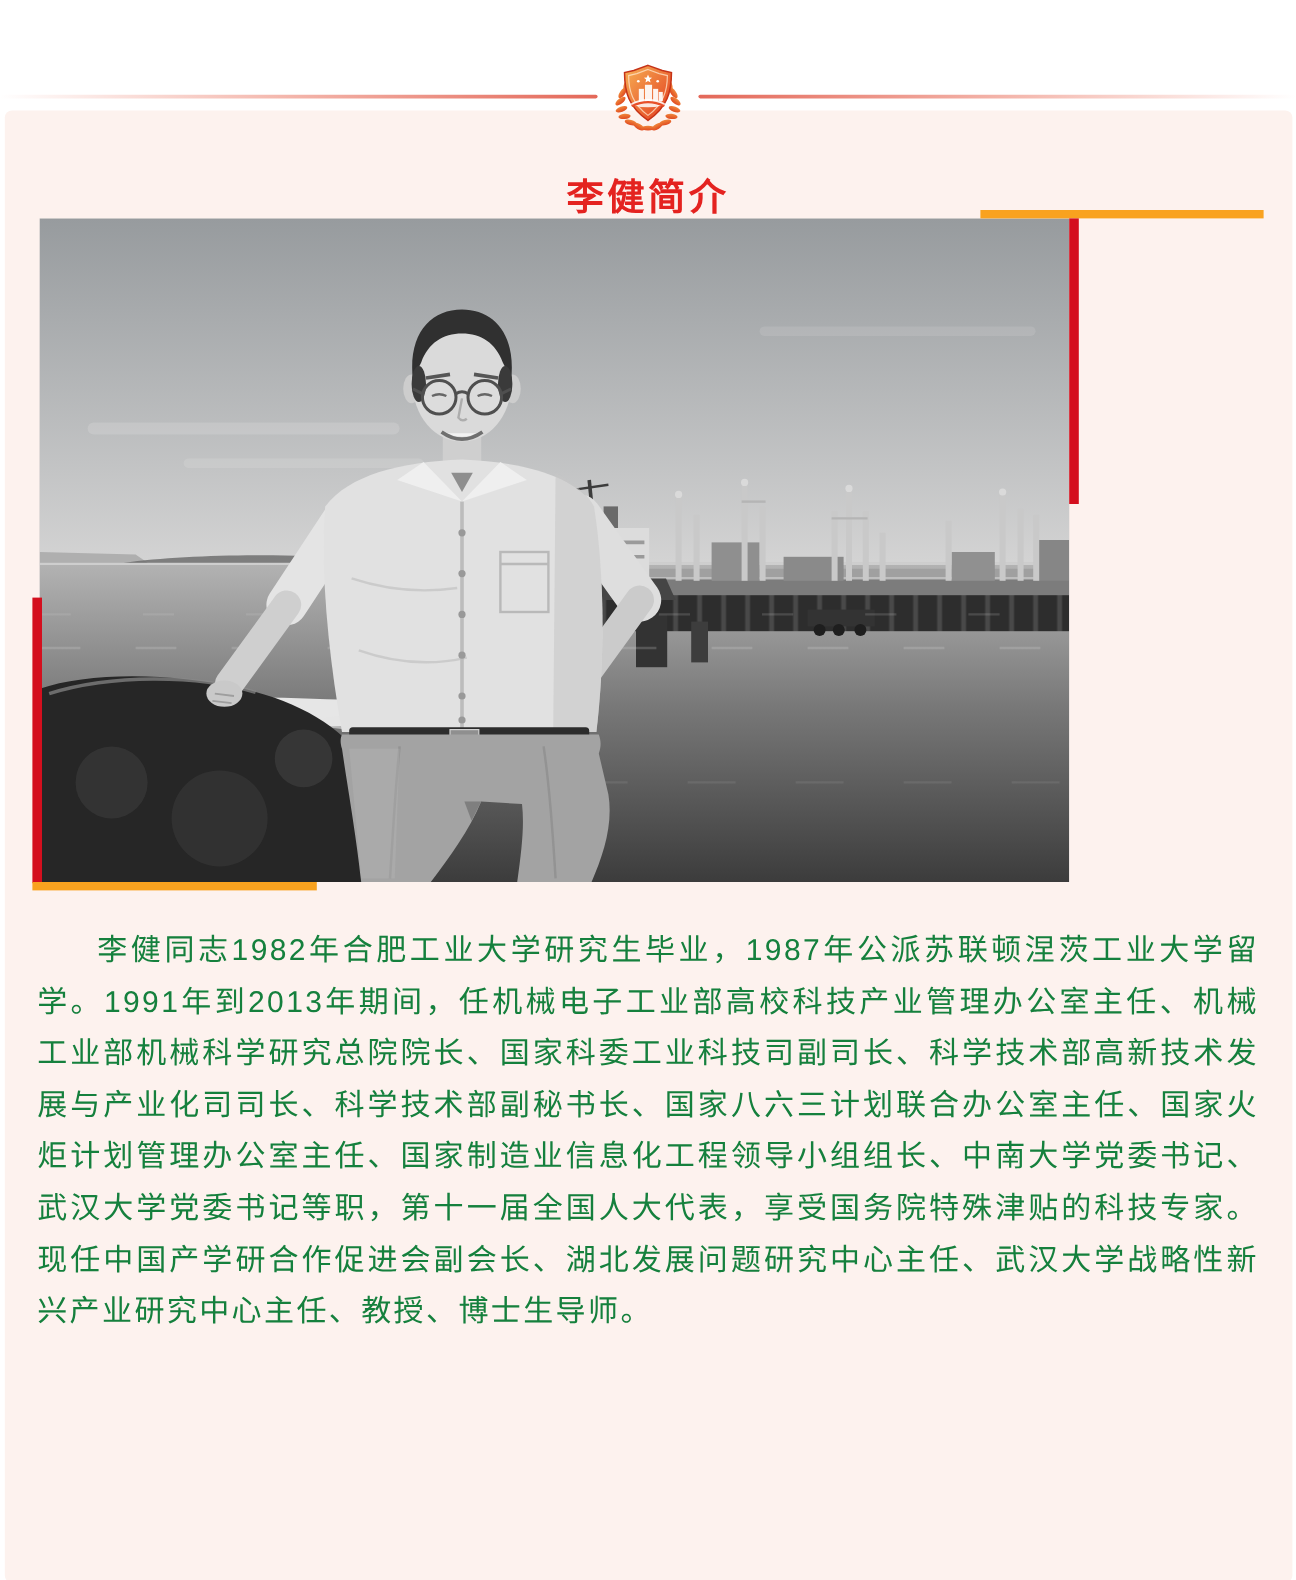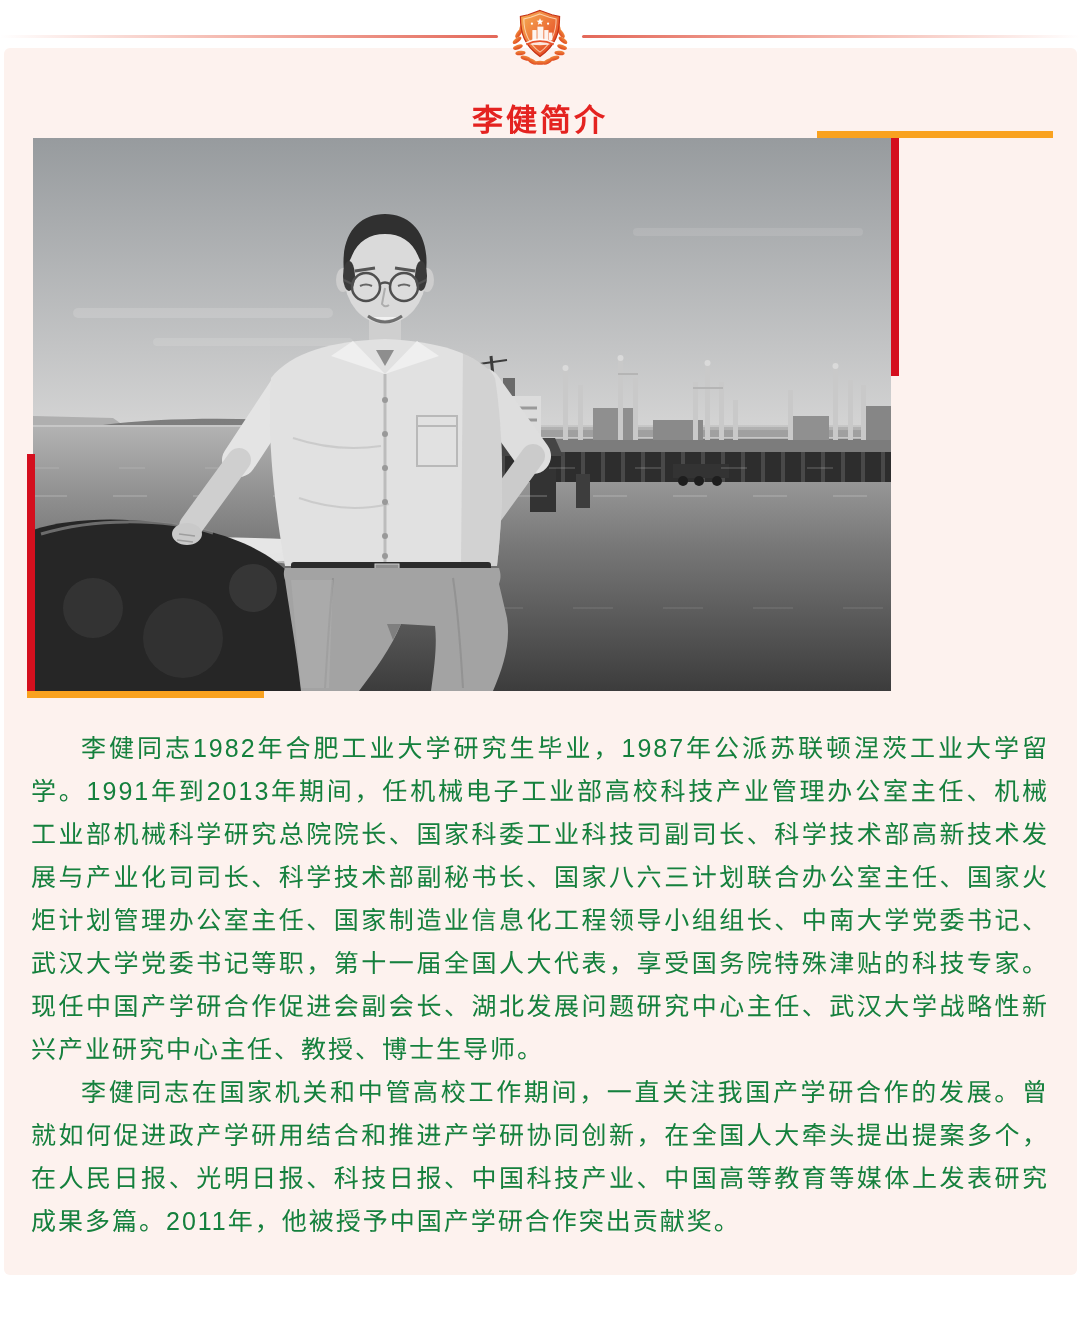--- a/index.html
+++ b/index.html
@@ -1,20 +1,20 @@
 <!DOCTYPE html>
 <html lang="zh-CN"><head>
 <meta charset="utf-8">
 <style>
   html,body{margin:0;padding:0;}
   body{
     width:1080px;height:1317px;background:#ffffff;overflow:hidden;
     font-family:"Liberation Sans", sans-serif;position:relative;
   }
-  .page{position:absolute;inset:0;}
+  .page{position:absolute;inset:0;margin-top:44px;}
   
   .card{
     position:absolute;left:4px;top:48px;width:1073px;height:1227px;
     background:#fdf2ee;border-radius:6px;
   }
   
   .line{position:absolute;top:35px;height:3px;border-radius:2px;}
   .line-left{
     left:0;width:498px;
     background:linear-gradient(90deg, rgba(240,160,142,0) 0%, rgba(236,130,112,.55) 45%, rgba(226,96,80,.95) 100%);
@@ -271,16 +271,15 @@
     </svg>
   </figure>
 
   <div class="bar bar-orange-top"></div>
   <div class="bar bar-red-right"></div>
   <div class="bar bar-red-left"></div>
   <div class="bar bar-orange-bottom"></div>
 
   <div class="article">
     <p>李健同志1982年合肥工业大学研究生毕业，1987年公派苏联顿涅茨工业大学留学。1991年到2013年期间，任机械电子工业部高校科技产业管理办公室主任、机械工业部机械科学研究总院院长、国家科委工业科技司副司长、科学技术部高新技术发展与产业化司司长、科学技术部副秘书长、国家八六三计划联合办公室主任、国家火炬计划管理办公室主任、国家制造业信息化工程领导小组组长、中南大学党委书记、武汉大学党委书记等职，第十一届全国人大代表，享受国务院特殊津贴的科技专家。现任中国产学研合作促进会副会长、湖北发展问题研究中心主任、武汉大学战略性新兴产业研究中心主任、教授、博士生导师。</p>
-    <p>李健同志在国家机关和中管高校工作期间，一直关注我国产学研合作的发展。曾就如何促进政产学研用结合和推进产学研协同创新，在全国人大牵头提出提案多个，在人民日报、光明日报、科技日报、中国科技产业、中国高等教育等媒体上发表研究成果多篇。2011年，他被授予中国产学研合作突出贡献奖。</p>
   </div>
 
 </div>
 
 </body></html>

